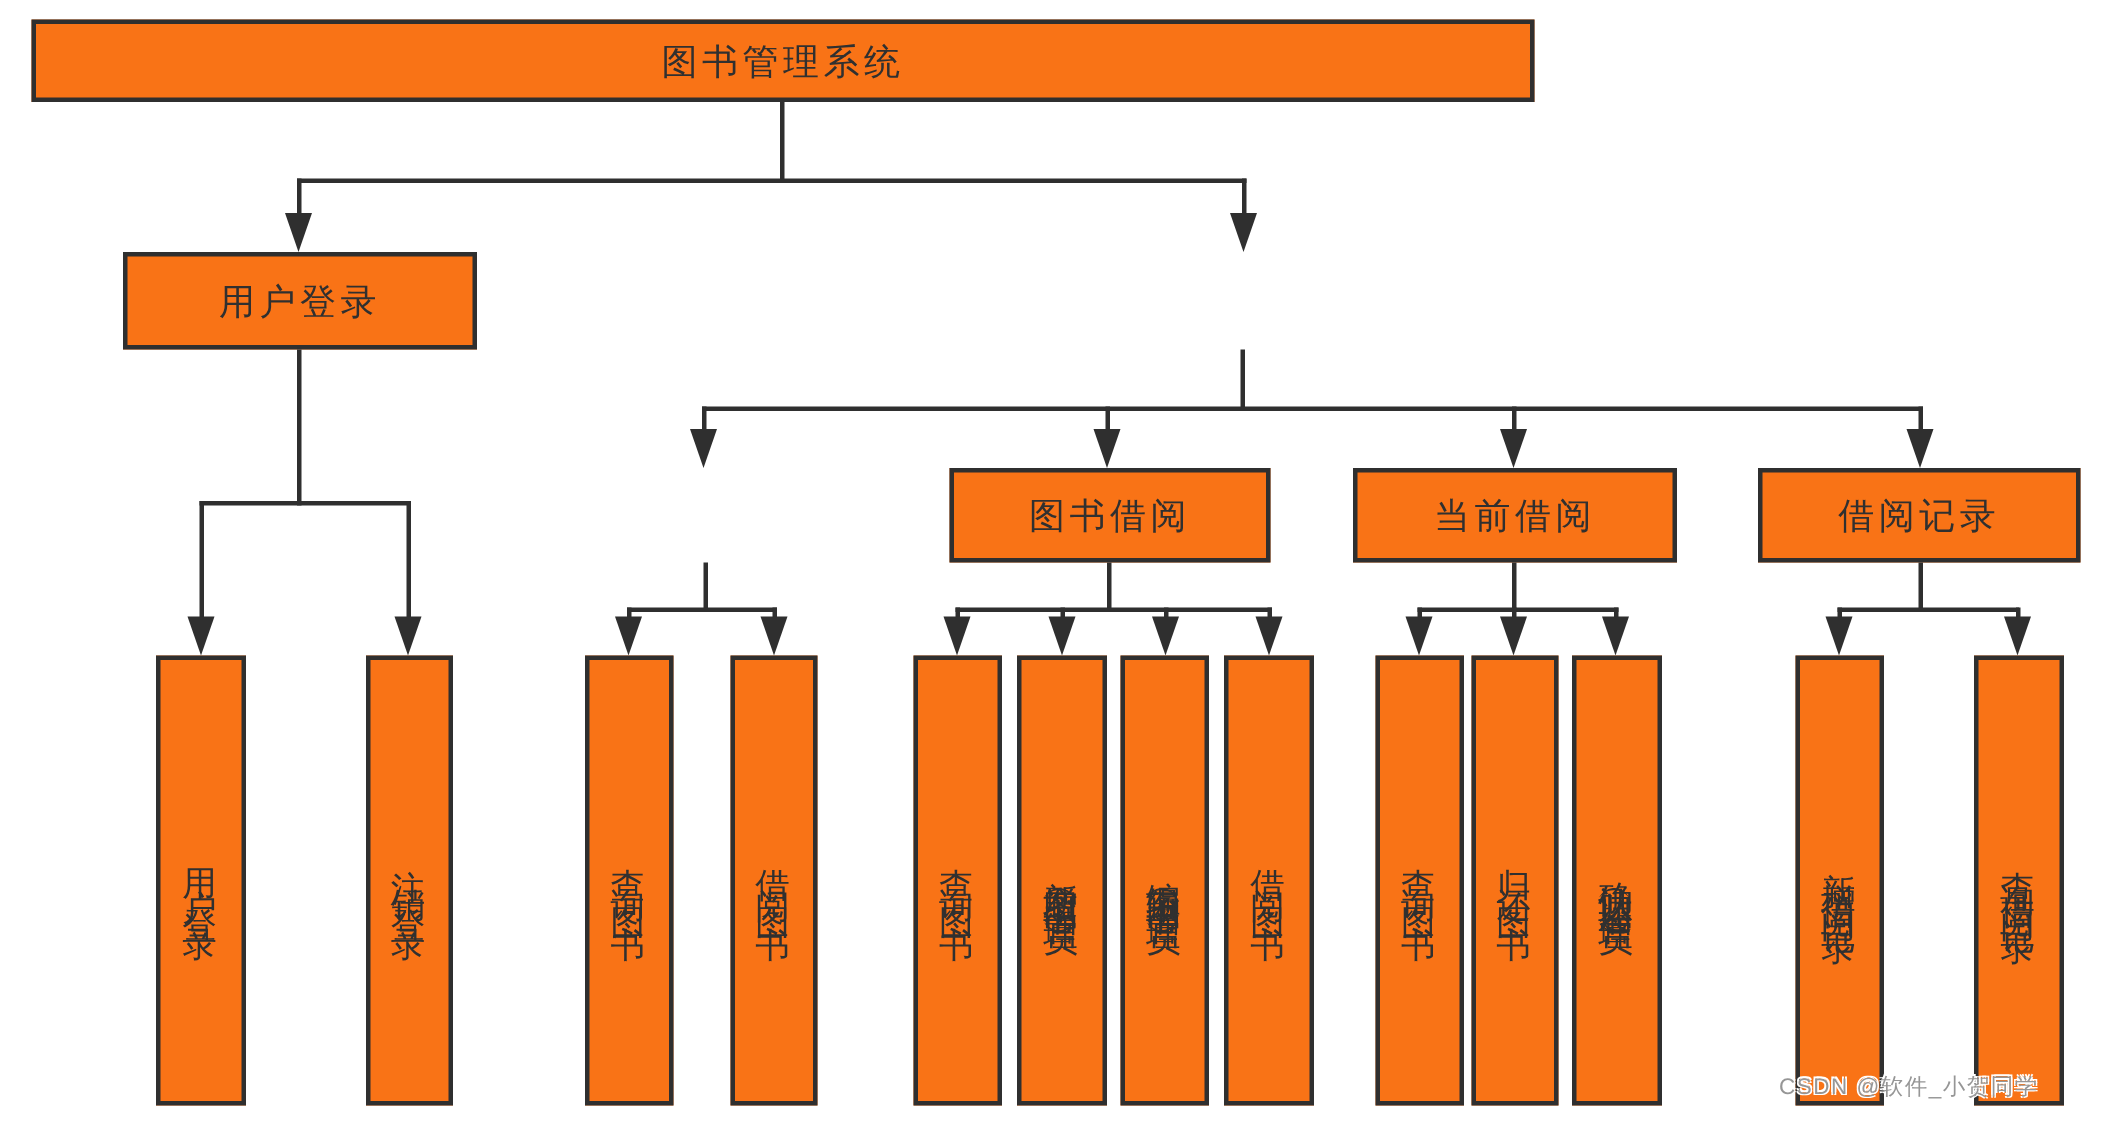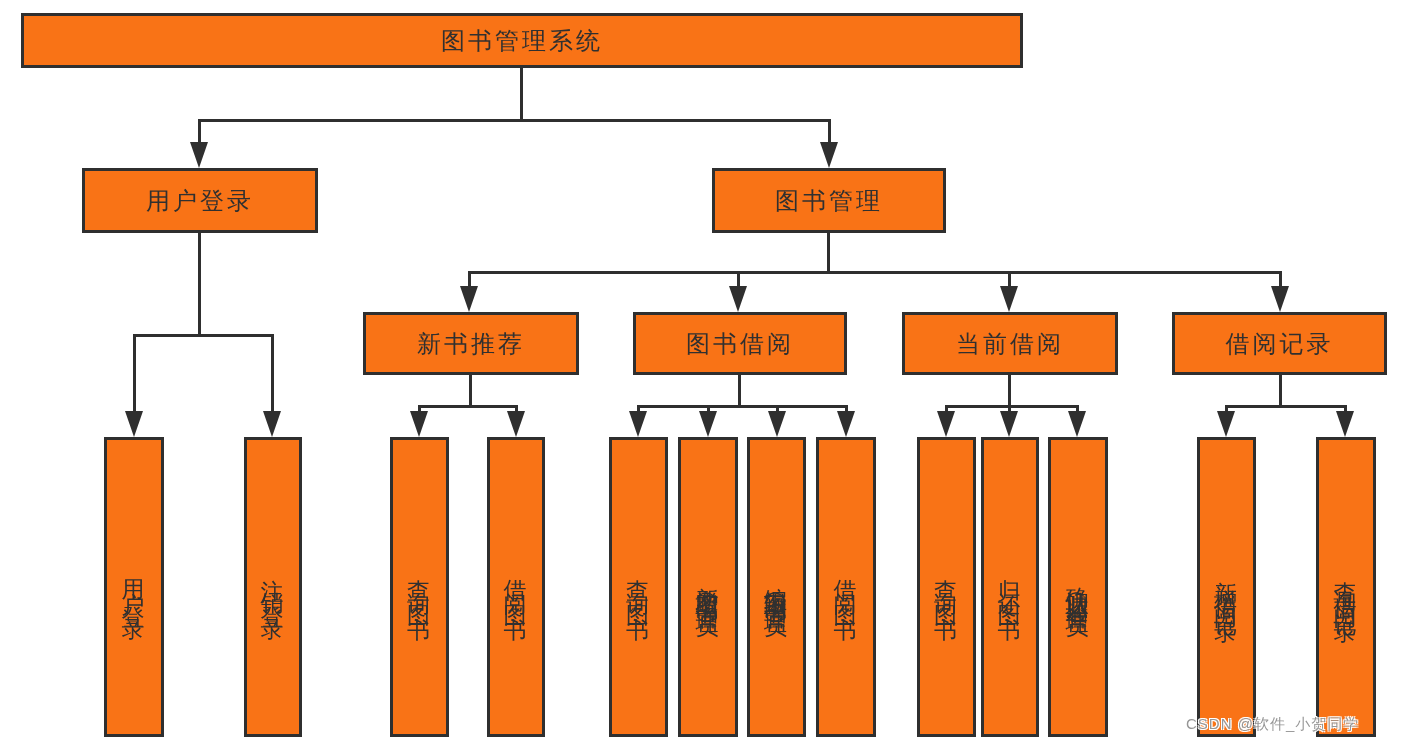--- a/index.html
+++ b/index.html
@@ -59,45 +59,39 @@
   <div class="vline" style="left:520px;top:68px;height:52px;"></div>
   <div class="hline" style="left:198px;top:119px;width:633px;"></div>
   <div class="vline" style="left:198px;top:119px;height:28px;"></div>
   <div class="arrow" style="left:190px;top:142px;"></div>
   <div class="vline" style="left:828px;top:119px;height:28px;"></div>
   <div class="arrow" style="left:820px;top:142px;"></div>
 
   <div class="box" style="left:82px;top:168px;width:236px;height:65px;">
     <span class="h-label">用户登录</span>
   </div>
-  <div class="box" style="left:712px;top:168px;width:234px;height:65px;">
-    <span class="h-label">图书管理</span>
-  </div>
 
   <div class="vline" style="left:198px;top:233px;height:104px;"></div>
   <div class="hline" style="left:133px;top:334px;width:141px;"></div>
   <div class="vline" style="left:133px;top:334px;height:81px;"></div>
   <div class="arrow" style="left:125px;top:411px;"></div>
   <div class="vline" style="left:271px;top:334px;height:81px;"></div>
   <div class="arrow" style="left:263px;top:411px;"></div>
 
   <div class="vline" style="left:827px;top:233px;height:41px;"></div>
   <div class="hline" style="left:468px;top:271px;width:814px;"></div>
   <div class="vline" style="left:468px;top:271px;height:18px;"></div>
   <div class="arrow" style="left:460px;top:286px;"></div>
   <div class="vline" style="left:737px;top:271px;height:18px;"></div>
   <div class="arrow" style="left:729px;top:286px;"></div>
   <div class="vline" style="left:1008px;top:271px;height:18px;"></div>
   <div class="arrow" style="left:1000px;top:286px;"></div>
   <div class="vline" style="left:1279px;top:271px;height:18px;"></div>
   <div class="arrow" style="left:1271px;top:286px;"></div>
 
-  <div class="box" style="left:363px;top:312px;width:216px;height:63px;">
-    <span class="h-label">新书推荐</span>
-  </div>
   <div class="box" style="left:902px;top:312px;width:216px;height:63px;">
     <span class="h-label">当前借阅</span>
   </div>
   <div class="box" style="left:633px;top:312px;width:214px;height:63px;">
     <span class="h-label">图书借阅</span>
   </div>
   <div class="box" style="left:1172px;top:312px;width:215px;height:63px;">
     <span class="h-label">借阅记录</span>
   </div>
 

